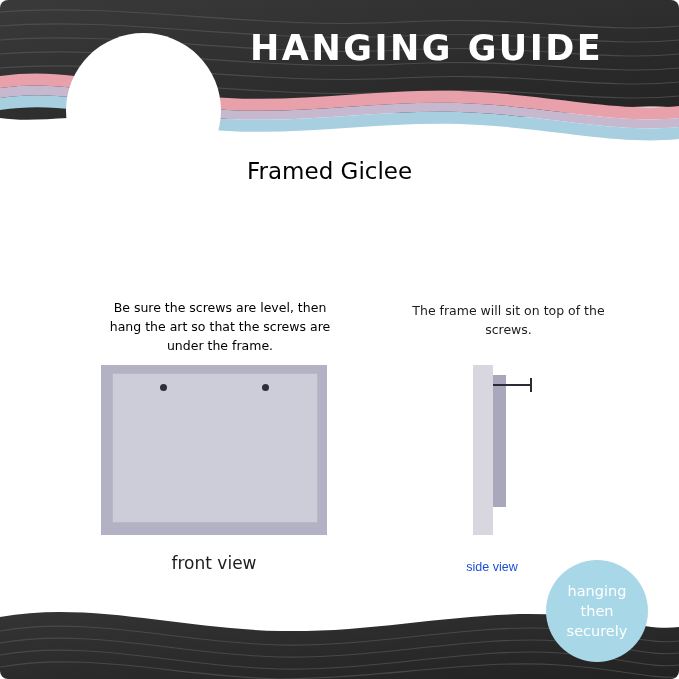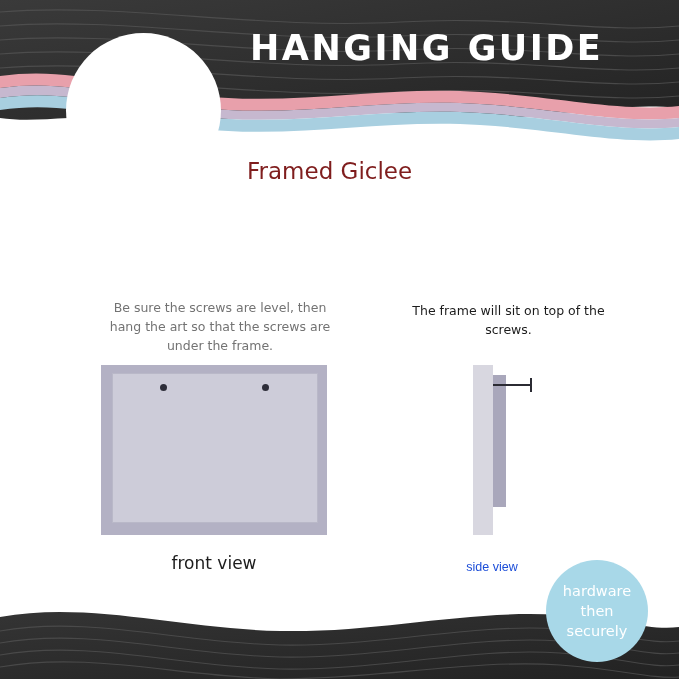--- a/index.html
+++ b/index.html
@@ -9,20 +9,21 @@
   }
   body {
     font-family: "Liberation Sans", sans-serif;
   }
   .page {
     position: relative;
     width: 679px;
     height: 679px;
     overflow: hidden;
     background: #ffffff;
+    border-radius: 8px;
   }
 
   
   .top-banner {
     position: absolute;
     left: 0; top: 0;
     width: 679px; height: 146px;
     overflow: hidden;
   }
   .bottom-banner {
@@ -85,21 +86,21 @@
     color: #111111;
     font-family: "DejaVu Sans", sans-serif;
   }
 
   
   .subtitle {
     position: absolute;
     left: 247px;
     top: 158px;
     font-size: 23px;
-    color: #7f1d1d;
+    color: #000000;
     font-family: "DejaVu Sans", sans-serif;
     font-weight: 400;
   }
   .instruction {
     position: absolute;
     left: 109px;
     top: 223px;
     font-size: 15.5px;
     color: #222222;
     font-family: "DejaVu Sans", sans-serif;
@@ -107,21 +108,21 @@
 
   
   .caption-left {
     position: absolute;
     left: 105px;
     top: 298px;
     width: 230px;
     text-align: center;
     font-size: 12.5px;
     line-height: 19px;
-    color: #737373;
+    color: #000000;
     font-family: "DejaVu Sans", sans-serif;
   }
   .caption-right {
     position: absolute;
     left: 390px;
     top: 301px;
     width: 195px;
     text-align: center;
     font-size: 12.5px;
     line-height: 19px;
@@ -299,21 +300,21 @@
 
   <div class="side-view">
     <div class="wall"></div>
     <div class="frame-side"></div>
     <div class="screw-side"></div>
     <div class="screw-head"></div>
   </div>
   <div class="label-side">side view</div>
 
   <div class="badge">
-    <span>hardware</span>
+    <span>hanging</span>
     <span>then</span>
     <span>securely</span>
   </div>
 
   <div class="bottom-banner">
     <svg width="679" height="92" viewBox="0 0 679 92">
       <defs>
         <linearGradient id="darkg2" x1="0" y1="0" x2="1" y2="1">
           <stop offset="0%" stop-color="#343434"></stop>
           <stop offset="100%" stop-color="#222222"></stop>

